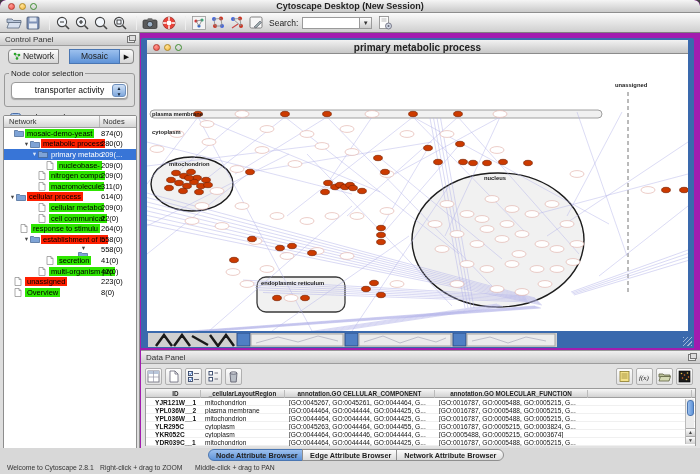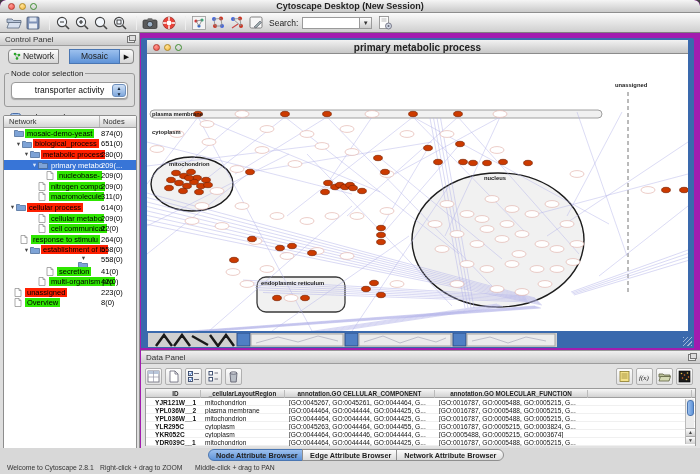--- a/index.html
+++ b/index.html
@@ -261,30 +261,20 @@
       <div id="tree-rows">
           <div class="tree-row" style="padding-left: 3px;">
             <span class="t-arrow"></span>
             <span class="t-ico">
               <svg viewBox="0 0 10 8" width="10" height="8">
                 <path d="M0.5 1.5h3l1 1h5v5h-9z" fill="#7ea3d6" stroke="#41628f" stroke-width=".7"></path>
               </svg>
             </span>
             <span class="t-label bg-green">mosaic-demo-yeast</span>
             <span class="t-value">874(0)</span>
-          </div>
-          <div class="tree-row" style="padding-left: 11px;">
-            <span class="t-arrow">▼</span>
-            <span class="t-ico">
-              <svg viewBox="0 0 10 8" width="10" height="8">
-                <path d="M0.5 1.5h3l1 1h5v5h-9z" fill="#7ea3d6" stroke="#41628f" stroke-width=".7"></path>
-              </svg>
-            </span>
-            <span class="t-label bg-red">biological_process</span>
-            <span class="t-value">651(0)</span>
           </div>
           <div class="tree-row" style="padding-left: 19px;">
             <span class="t-arrow">▼</span>
             <span class="t-ico">
               <svg viewBox="0 0 10 8" width="10" height="8">
                 <path d="M0.5 1.5h3l1 1h5v5h-9z" fill="#7ea3d6" stroke="#41628f" stroke-width=".7"></path>
               </svg>
             </span>
             <span class="t-label bg-red">metabolic process</span>
             <span class="t-value">280(0)</span>

